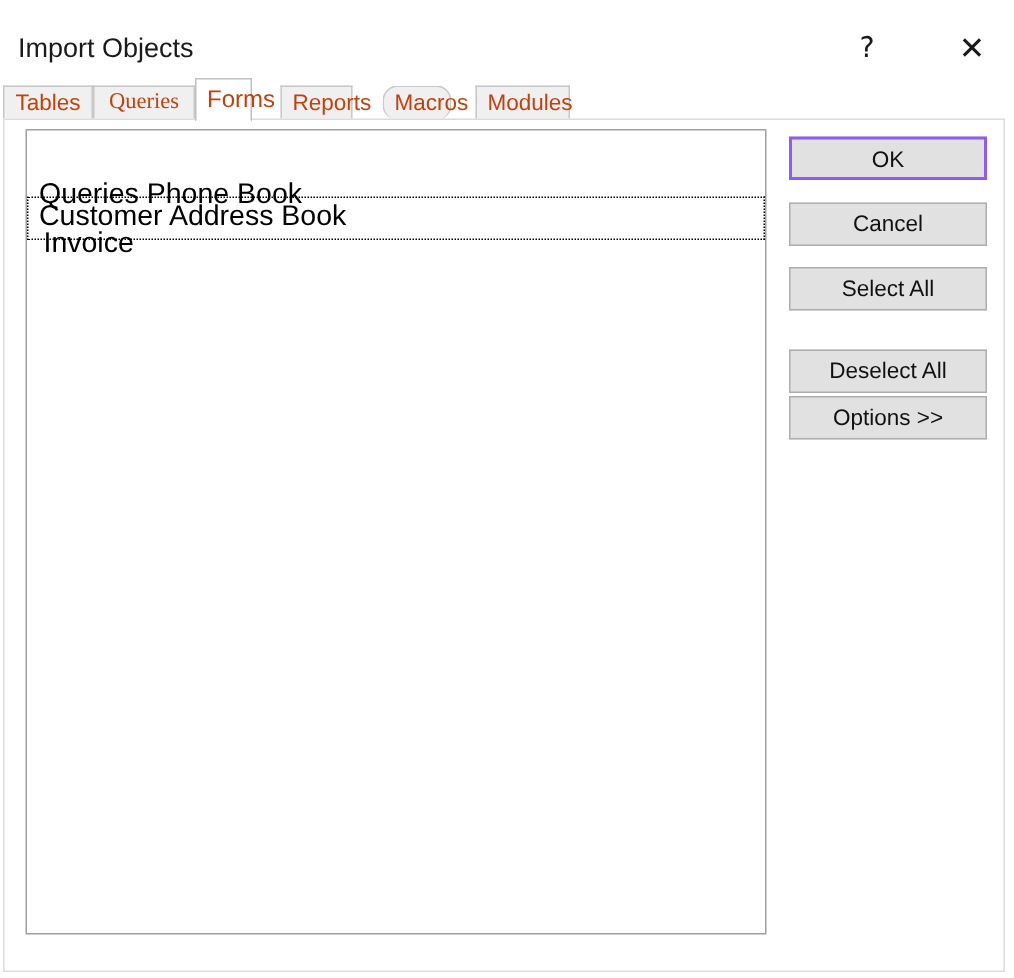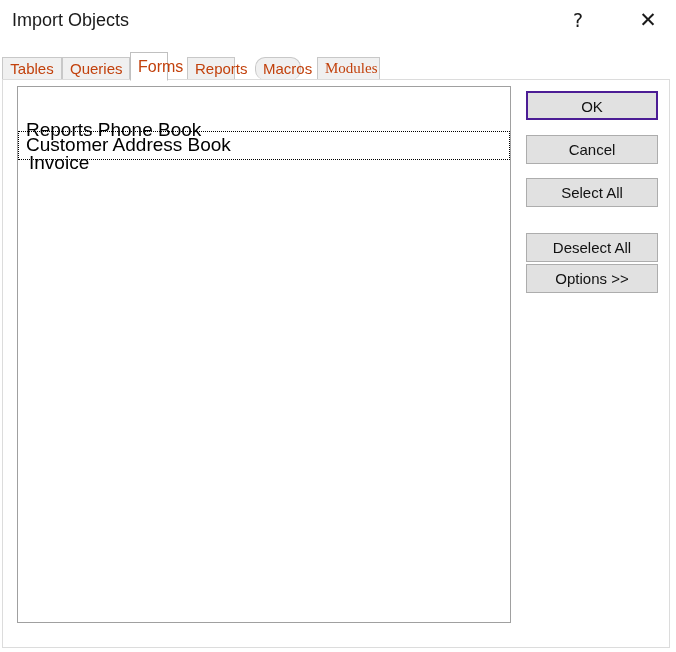--- a/index.html
+++ b/index.html
@@ -12,21 +12,21 @@
     height: 652px;
     position: relative;
     font-family: "Liberation Sans", "DejaVu Sans", sans-serif;
     color: #111111;
     overflow: hidden;
   }
 
   
   #titlebar {
     position: absolute;
-    left: 0; top: 0;
+    left: 0; top: 12px;
     width: 676px; height: 44px;
     background: #ffffff;
   }
   #dialog-title {
     position: absolute;
     left: 12px; top: 8px;
     font-size: 18px;
     line-height: 24px;
     color: #1a1a1a;
     white-space: nowrap;
@@ -80,25 +80,25 @@
     top: 0px;
     height: 29px;
     line-height: 27px;
     background: #ffffff;
     border: 1px solid #c0c0c0;
     border-bottom: 1px solid #ffffff;
     font-size: 16px;
     z-index: 5;
   }
   #tab-tables   { left: 2px;   width: 60px; }
-  #tab-queries  { left: 62px;  width: 68px; }
+  #tab-queries  { left: 62px;  width: 68px; font-family: Liberation Serif, serif; }
   #tab-forms    { left: 130px; width: 38px; }
   #tab-reports  { left: 187px; width: 48px; }
   #tab-macros   { left: 255px; width: 46px; border-radius: 10px; }
-  #tab-modules  { left: 317px; width: 63px; font-family: Liberation Serif, serif; }
+  #tab-modules  { left: 317px; width: 63px; }
 
   
   #tab-panel {
     position: absolute;
     left: 2px; top: 79px;
     width: 668px; height: 569px;
     background: #ffffff;
     border: 1px solid #dcdcdc;
     box-sizing: border-box;
   }
@@ -146,21 +146,21 @@
     font-family: "Liberation Sans", "DejaVu Sans", sans-serif;
     font-size: 15px;
     line-height: 27px;
     text-align: center;
     color: #111111;
     padding: 0;
     cursor: default;
     white-space: nowrap;
   }
   .dlg-button.default {
-    border: 2px solid #4c1d95;
+    border: 2px solid #8b5cf6;
   }
   #btn-ok          { top: 91px; }
   #btn-cancel      { top: 135px; }
   #btn-select-all  { top: 178px; }
   #btn-deselect-all{ top: 233px; }
   #btn-options     { top: 264px; }
 </style>
 </head>
 <body>
 
@@ -182,21 +182,21 @@
   <div class="tab active" id="tab-forms">Forms</div>
   <div class="tab" id="tab-reports">Reports</div>
   <div class="tab" id="tab-macros">Macros</div>
   <div class="tab" id="tab-modules">Modules</div>
 </div>
 
 <div id="tab-panel"></div>
 
 <div id="object-list">
   <div class="list-item focused" id="list-item-0">Customer Address Book</div>
-  <div class="list-item" id="list-item-1">Reports Phone Book</div>
+  <div class="list-item" id="list-item-1">Queries Phone Book</div>
   <div class="list-item" id="list-item-2">Invoice</div>
 </div>
 
 <button class="dlg-button default" id="btn-ok">OK</button>
 <button class="dlg-button" id="btn-cancel">Cancel</button>
 <button class="dlg-button" id="btn-select-all">Select All</button>
 <button class="dlg-button" id="btn-deselect-all">Deselect All</button>
 <button class="dlg-button" id="btn-options">Options &gt;&gt;</button>
 
 </body></html>

